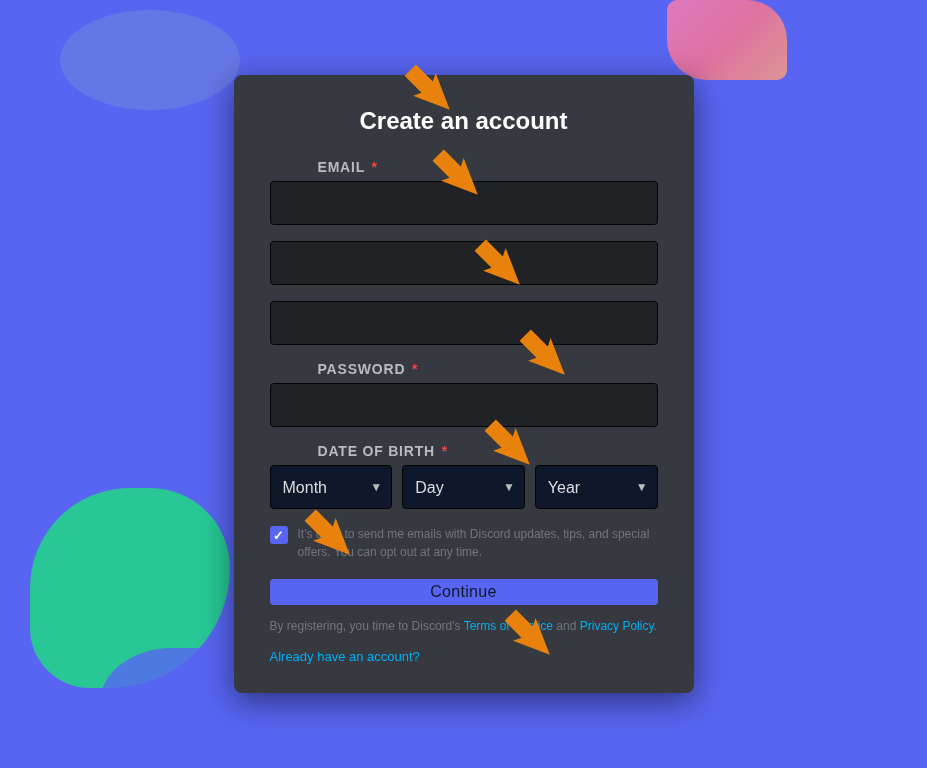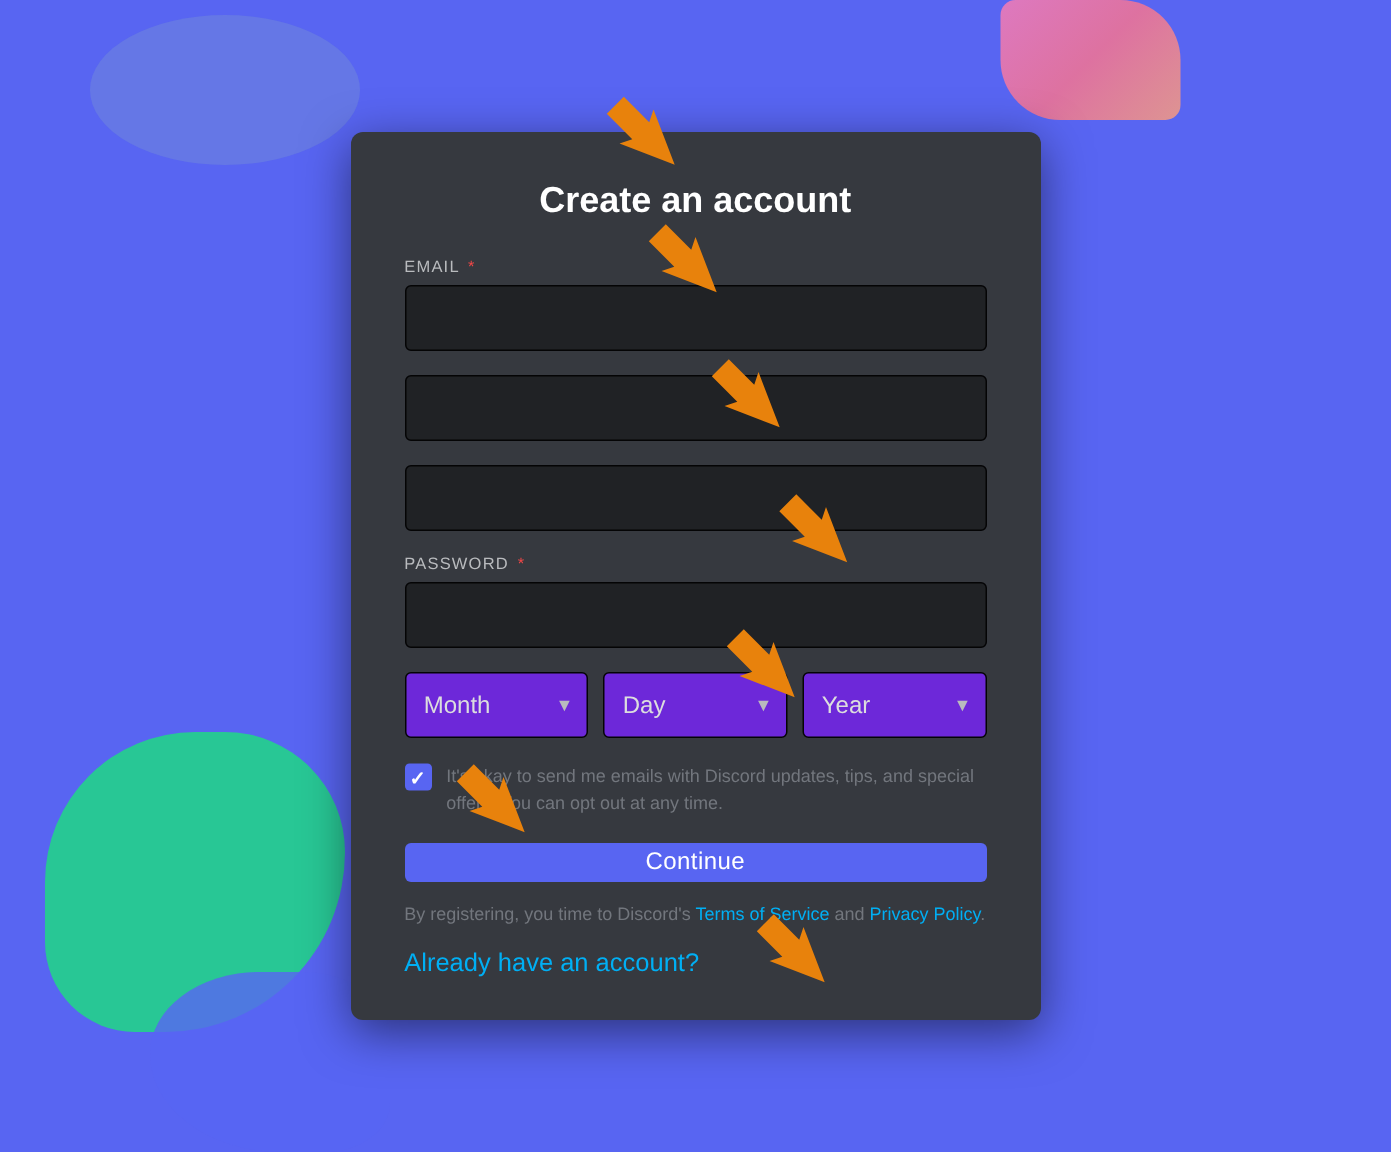--- a/index.html
+++ b/index.html
@@ -78,25 +78,26 @@
       margin-bottom: 24px;
     }
 
     .form-group {
       margin-bottom: 16px;
     }
 
     .form-label {
       display: block;
       color: #b9bbbe;
-      font-size: 11px;
-      font-weight: 400;
+      font-size: 14px;
+      font-weight: 700;
       letter-spacing: 0.8px;
       text-transform: uppercase;
       margin-bottom: 6px;
+      margin-left: 48px;
     }
 
     .form-label .required {
       color: #f04747;
       margin-left: 2px;
     }
 
     .form-input {
       width: 100%;
       background: #202225;
@@ -114,21 +115,21 @@
       gap: 10px;
     }
 
     .dob-select-wrap {
       flex: 1;
       position: relative;
     }
 
     .dob-select {
       width: 100%;
-      background: #6d28d9;
+      background: #0f172a;
       border: 1px solid #040405;
       border-radius: 4px;
       color: #dcddde;
       font-size: 16px;
       padding: 10px 12px;
       appearance: none;
       outline: none;
       height: 44px;
       cursor: pointer;
     }
@@ -176,21 +177,21 @@
 
     .checkbox-label {
       color: #72767d;
       font-size: 12px;
       line-height: 1.5;
     }
 
     .continue-btn {
       width: 100%;
       background: #5865f2;
-      color: #ffffff;
+      color: #0f172a;
       border: none;
       border-radius: 4px;
       font-size: 16px;
       font-weight: 500;
       padding: 4px;
       cursor: pointer;
       margin-bottom: 12px;
       letter-spacing: 0.3px;
     }
 
@@ -201,21 +202,21 @@
       margin-bottom: 12px;
     }
 
     .terms-text a {
       color: #00aff4;
       text-decoration: none;
     }
 
     .already-link {
       color: #00aff4;
-      font-size: 17px;
+      font-size: 13px;
       text-decoration: none;
       cursor: pointer;
       display: inline-block;
       margin-top: 2px;
     }
 
     
     .arrows-overlay {
       position: absolute;
       top: 0; left: 0; right: 0; bottom: 0;
@@ -259,20 +260,24 @@
   <div class="form-group">
     <label class="form-label">
       <span>PASSWORD</span>
       <span class="required"> *</span>
     </label>
     <input type="password" class="form-input" style="">
   </div>
 
   
   <div class="form-group">
+    <label class="form-label">
+      <span>DATE OF BIRTH</span>
+      <span class="required"> *</span>
+    </label>
     <div class="dob-row">
       <div class="dob-select-wrap">
         <select class="dob-select">
           <option>Month</option>
           <option>January</option><option>February</option><option>March</option>
           <option>April</option><option>May</option><option>June</option>
           <option>July</option><option>August</option><option>September</option>
           <option>October</option><option>November</option><option>December</option>
         </select>
         <span class="dob-select-arrow">▼</span>

